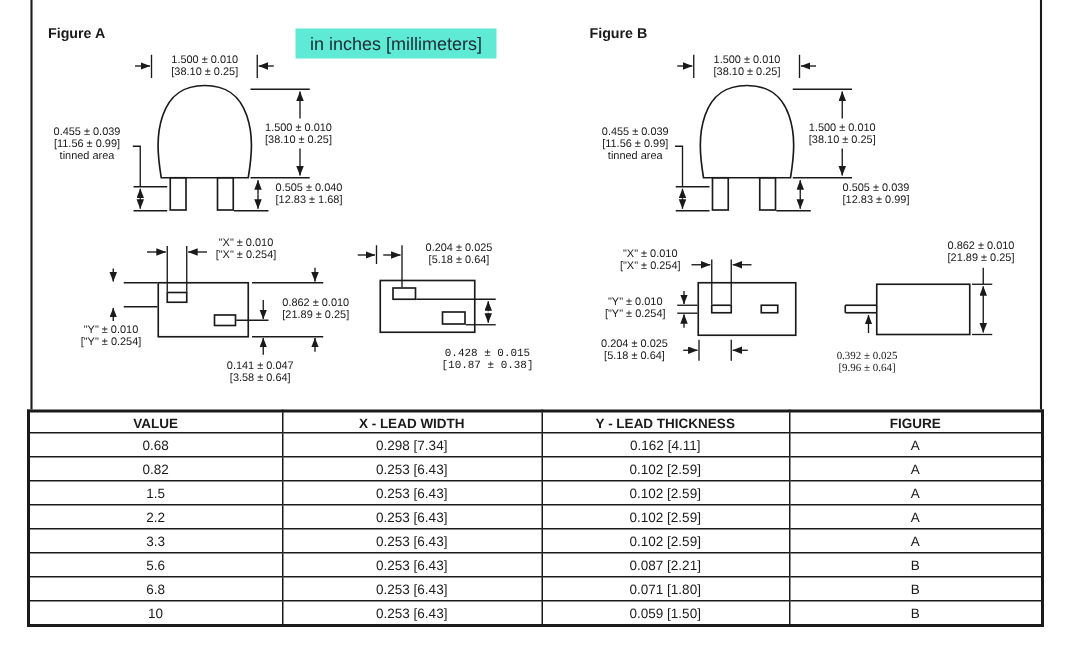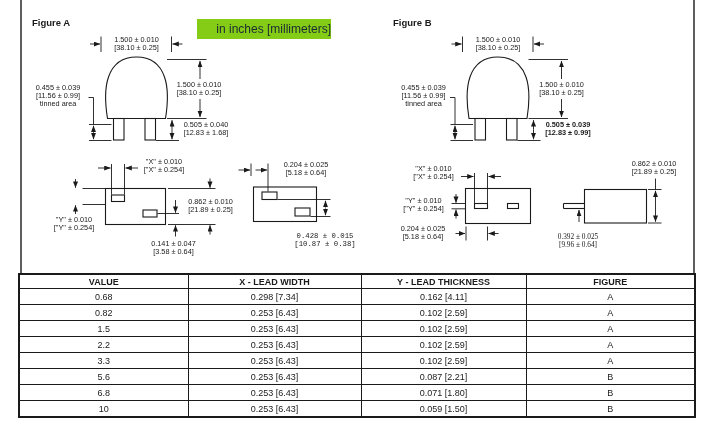--- a/index.html
+++ b/index.html
@@ -7,22 +7,22 @@
     width:720px;height:437px;position:relative;background:#ffffff;
     font-family:"Liberation Sans","DejaVu Sans",sans-serif;color:#1a1a1a;
     overflow:hidden;
   }
   .fig-label{
     position:absolute;font-size:9.5px;font-weight:bold;color:#1a1a1a;
     white-space:nowrap;
   }
   .units-note{
     position:absolute;left:197px;top:19px;width:134px;height:20px;
-    background:#84cc16;color:#1c2b33;font-size:12px;line-height:20px;
-    text-align:right;white-space:nowrap;
+    background:#5eead4;color:#1c2b33;font-size:12px;line-height:20px;
+    text-align:center;white-space:nowrap;
   }
   .dim{
     position:absolute;font-size:7.3px;line-height:8.2px;text-align:center;
     color:#1a1a1a;white-space:nowrap;transform:translateX(-50%);
   }
   svg.lineart{position:absolute;left:0;top:0;}
   .spec-table{
     position:absolute;left:18px;top:273px;width:676px;
     border-collapse:collapse;table-layout:fixed;
     font-size:9px;color:#1a1a1a;
@@ -244,21 +244,21 @@
 </div>
 <div class="dim" style="left:423.5px;top:84px;">
   <div>0.455 ± 0.039</div>
   <div>[11.56 ± 0.99]</div>
   <div>tinned area</div>
 </div>
 <div class="dim" style="left:561.5px;top:81px;">
   <div>1.500 ± 0.010</div>
   <div>[38.10 ± 0.25]</div>
 </div>
-<div class="dim" style="left:568px;top:120.5px;font-weight:bold;">
+<div class="dim" style="left:584px;top:120.5px;">
   <div>0.505 ± 0.039</div>
   <div>[12.83 ± 0.99]</div>
 </div>
 
 <div class="dim" style="left:433.5px;top:165px;">
   <div>"X" ± 0.010</div>
   <div>["X" ± 0.254]</div>
 </div>
 <div class="dim" style="left:423.5px;top:196.5px;">
   <div>"Y" ± 0.010</div>

